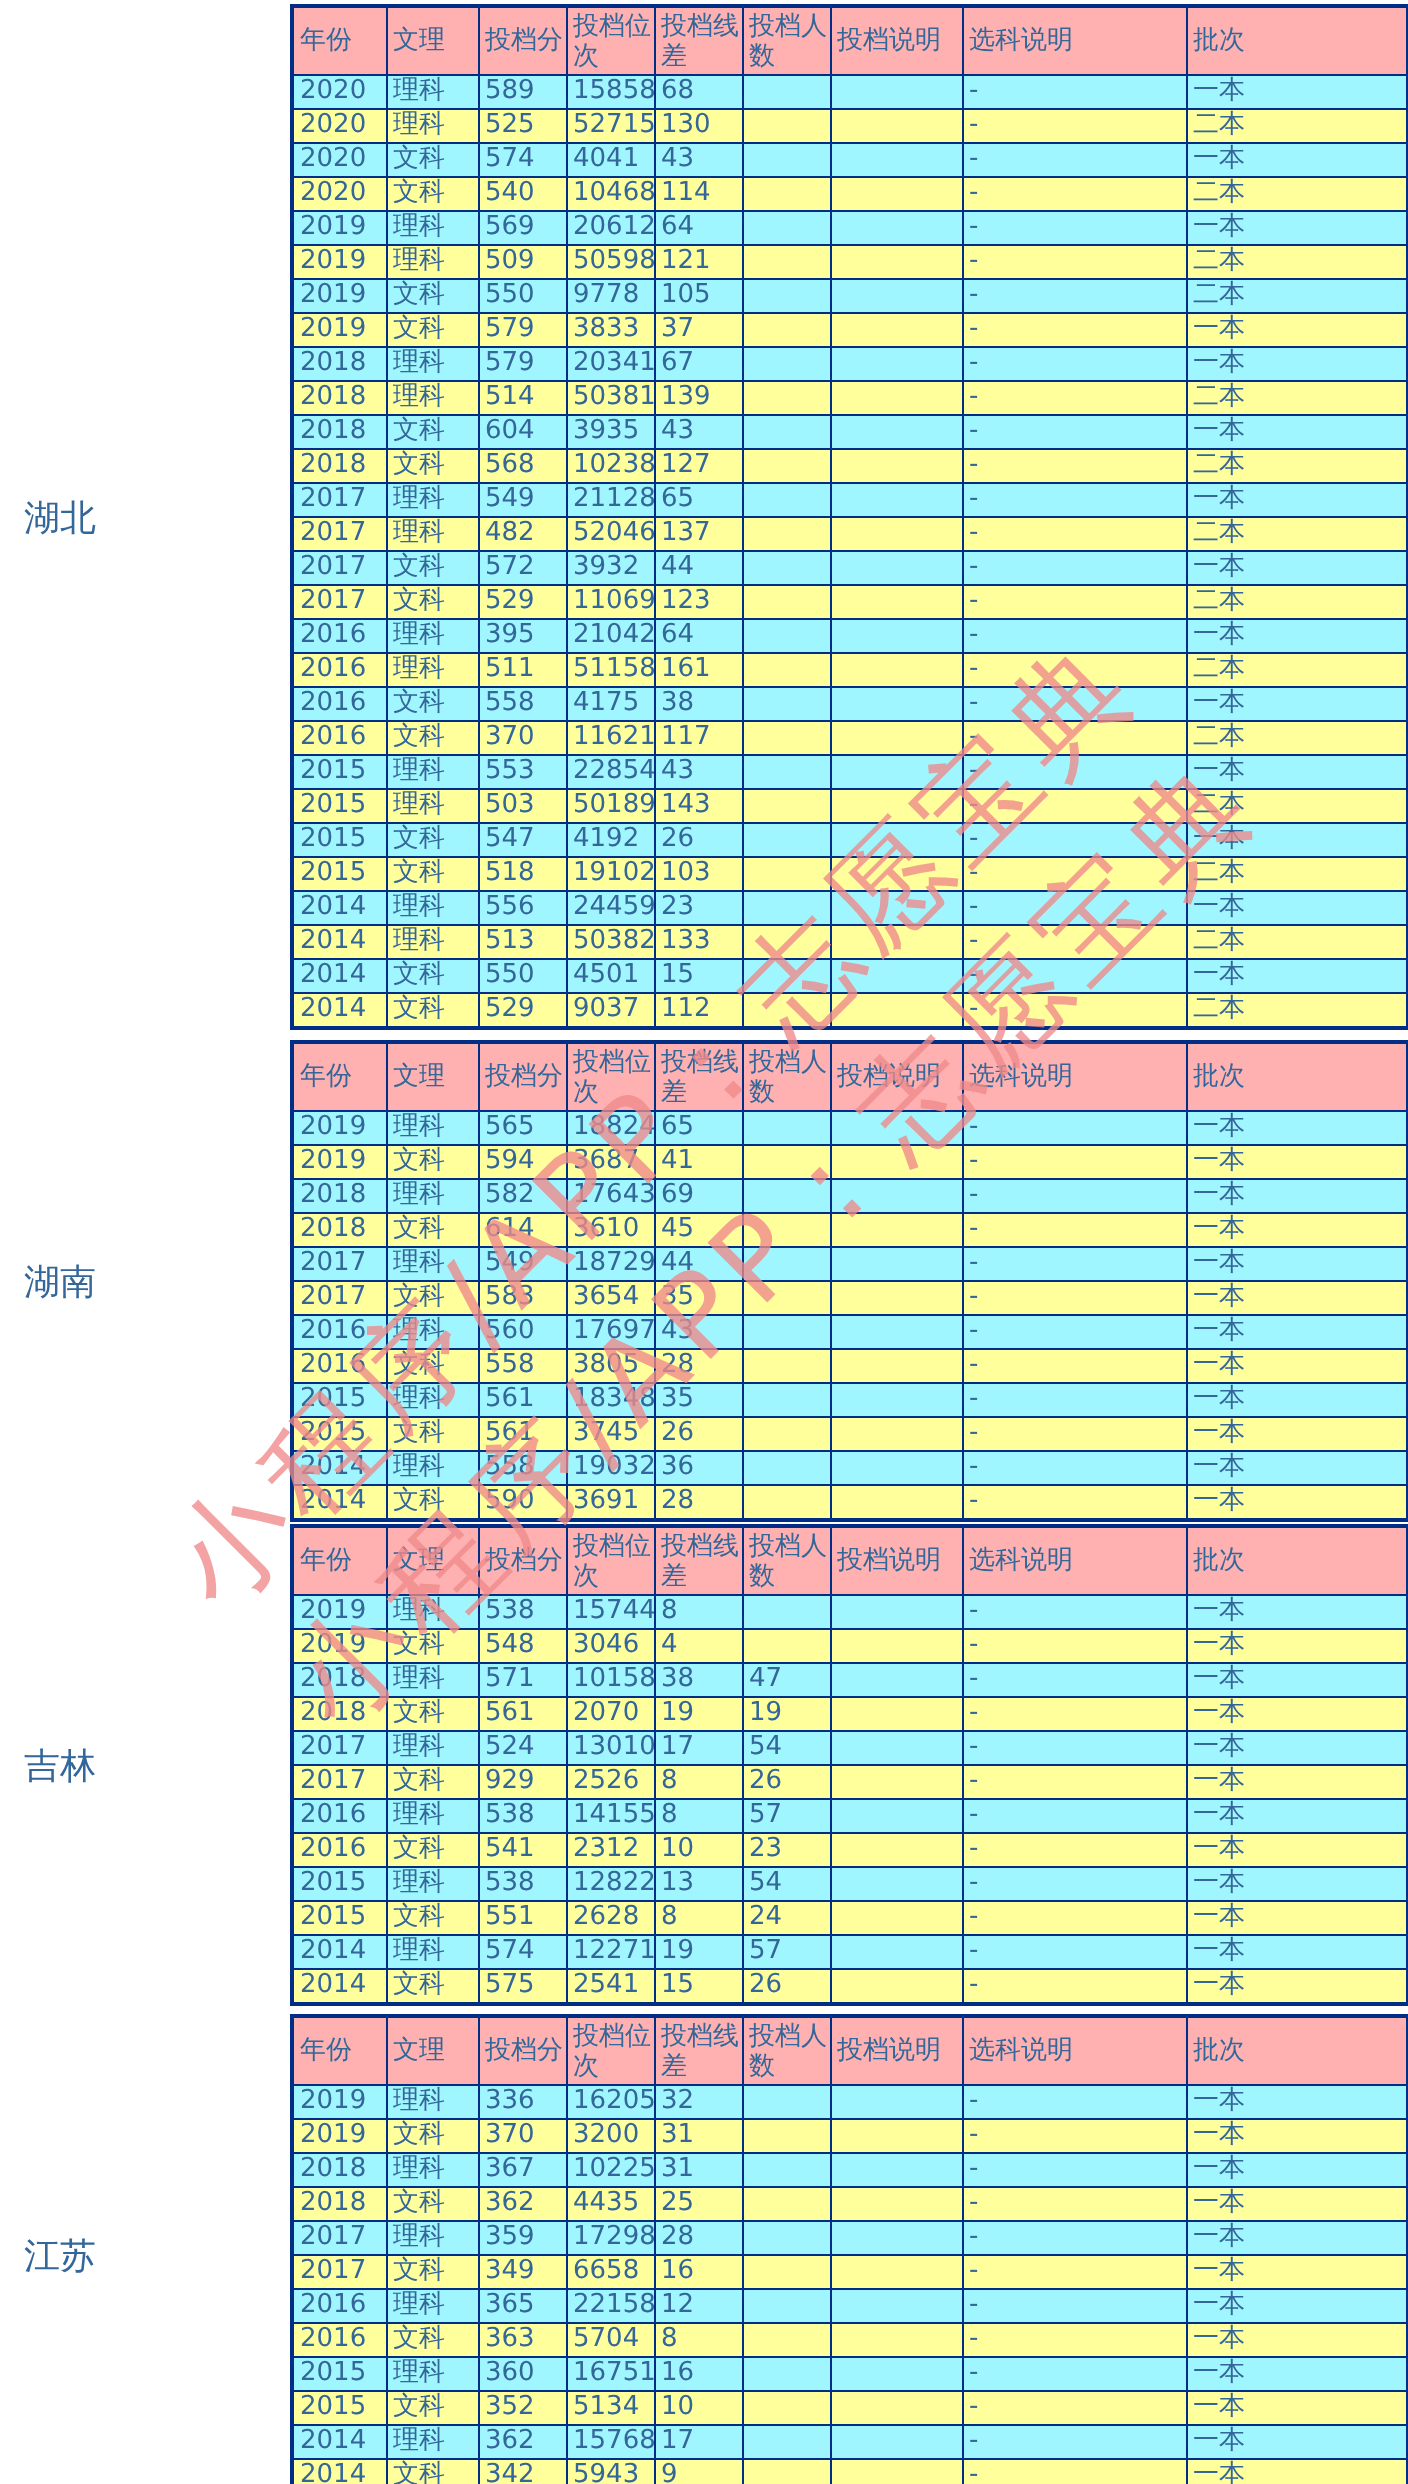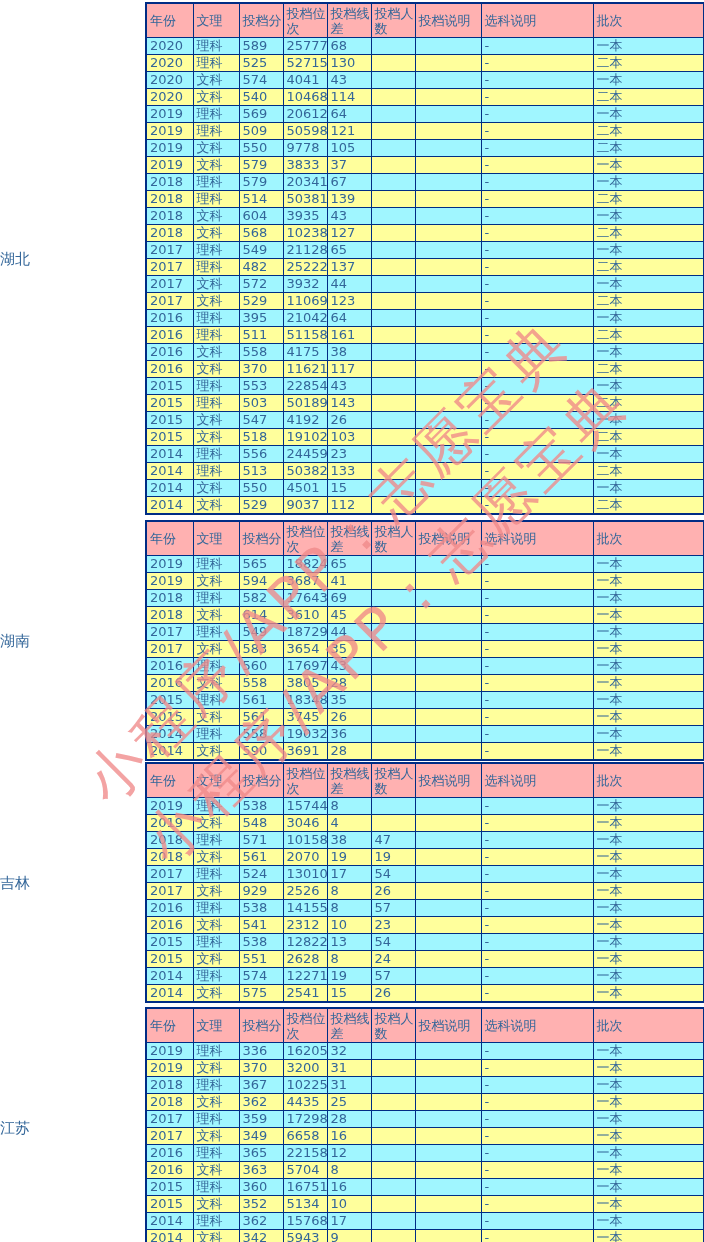--- a/index.html
+++ b/index.html
@@ -6,22 +6,22 @@
   body{
     width:704px;height:1242px;
     background:#ffffff;
     font-family:"DejaVu Sans", sans-serif;
     position:relative;
     overflow:hidden;
   }
   .page{position:absolute;inset:0;}
   .province-section{position:absolute;left:0;right:0;}
   .prov-label{
-    position:absolute;left:0;top:50%;transform:translateY(-50%);
-    font-size:15px;color:var(--text-col,#336699);
+    position:absolute;left:12px;top:50%;transform:translateY(-50%);
+    font-size:18px;color:var(--text-col,#336699);
   }
   table.scores{
     position:relative;margin-left:145px;
     border-collapse:collapse;table-layout:fixed;width:558px;
     border:2px solid var(--border-col,#002d85);
   }
   table.scores th, table.scores td{
     border:1px solid var(--border-col,#002d85);
     color:var(--text-col,#336699);
     font-size:13px;font-weight:normal;
@@ -82,21 +82,21 @@
             <th>投档说明</th>
             <th>选科说明</th>
             <th>批次</th>
           </tr>
         </thead>
         <tbody>
           <tr class="cyan">
             <td>2020</td>
             <td>理科</td>
             <td>589</td>
-            <td>25777</td>
+            <td>15858</td>
             <td>68</td>
             <td></td>
             <td></td>
             <td>-</td>
             <td>一本</td>
           </tr>
           <tr class="yellow">
             <td>2020</td>
             <td>理科</td>
             <td>525</td>
@@ -225,21 +225,21 @@
             <td>65</td>
             <td></td>
             <td></td>
             <td>-</td>
             <td>一本</td>
           </tr>
           <tr class="yellow">
             <td>2017</td>
             <td>理科</td>
             <td>482</td>
-            <td>25222</td>
+            <td>52046</td>
             <td>137</td>
             <td></td>
             <td></td>
             <td>-</td>
             <td>二本</td>
           </tr>
           <tr class="cyan">
             <td>2017</td>
             <td>文科</td>
             <td>572</td>

